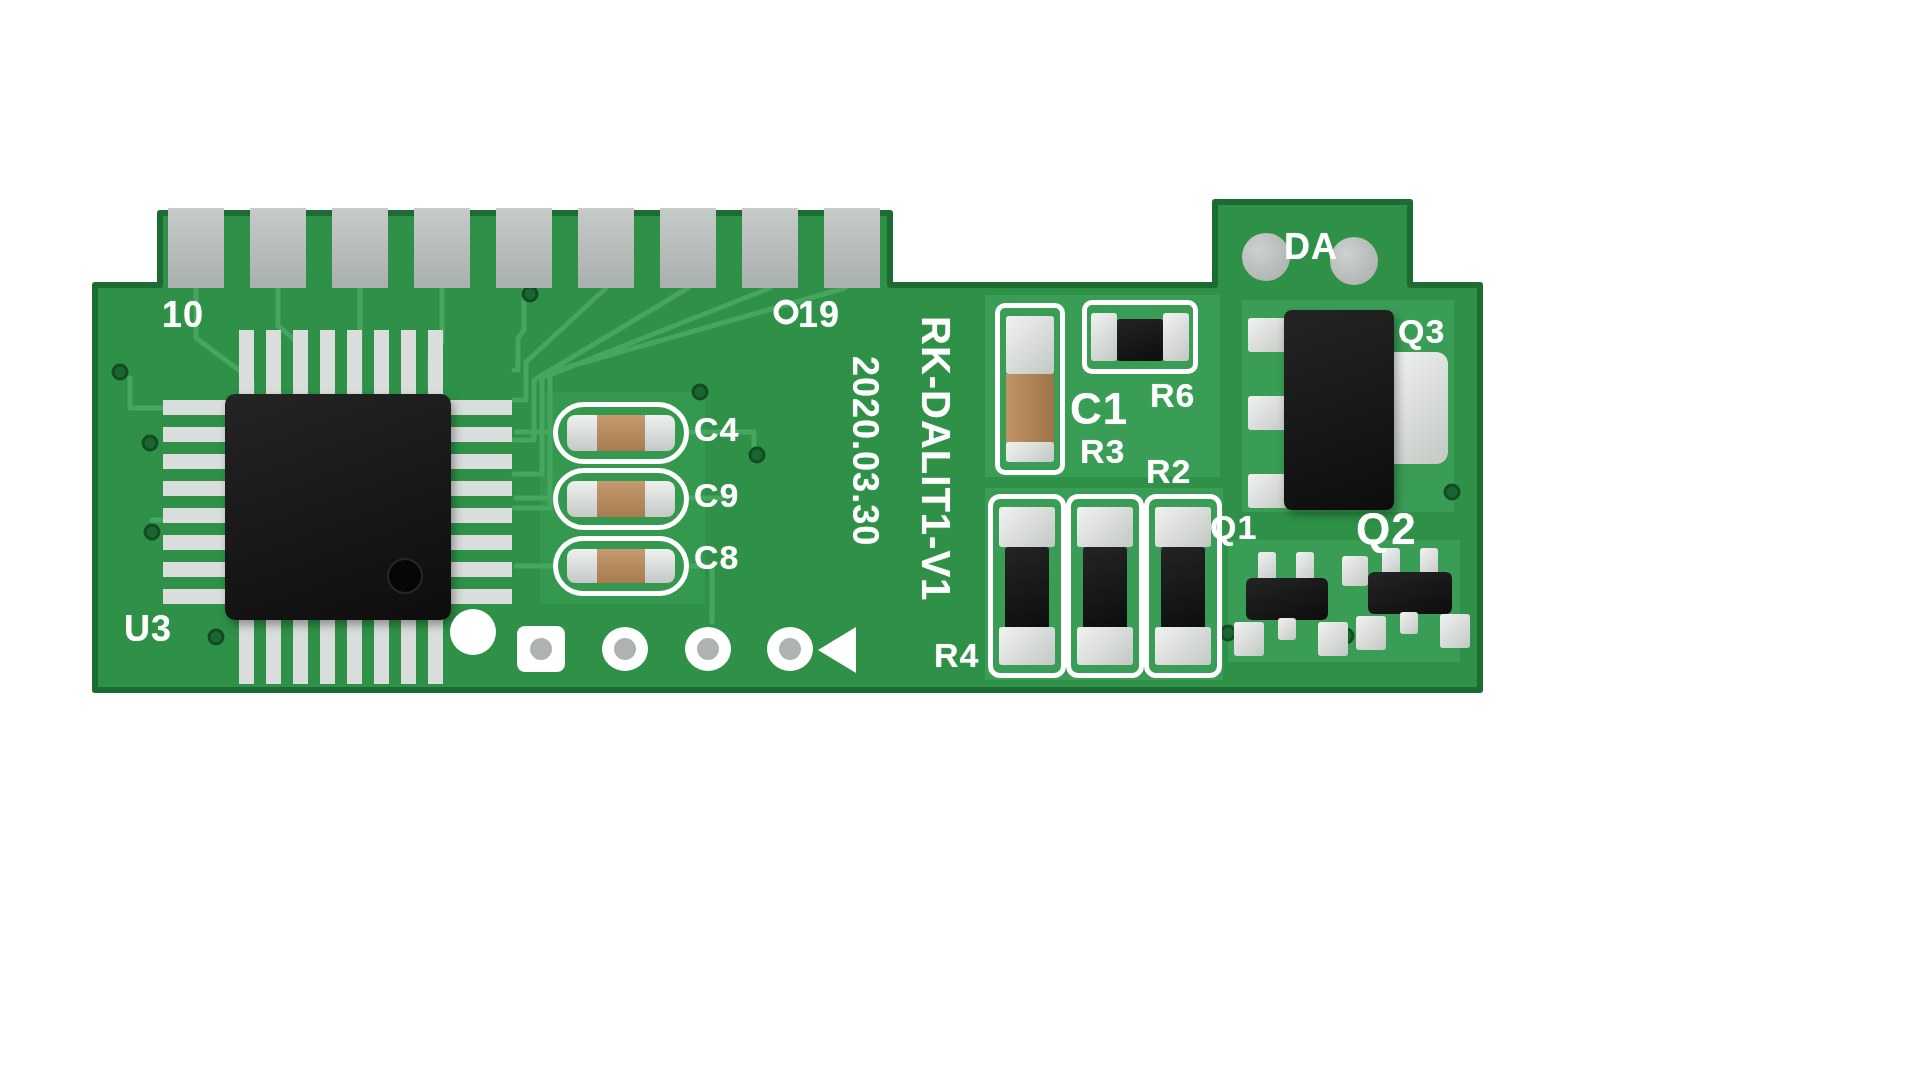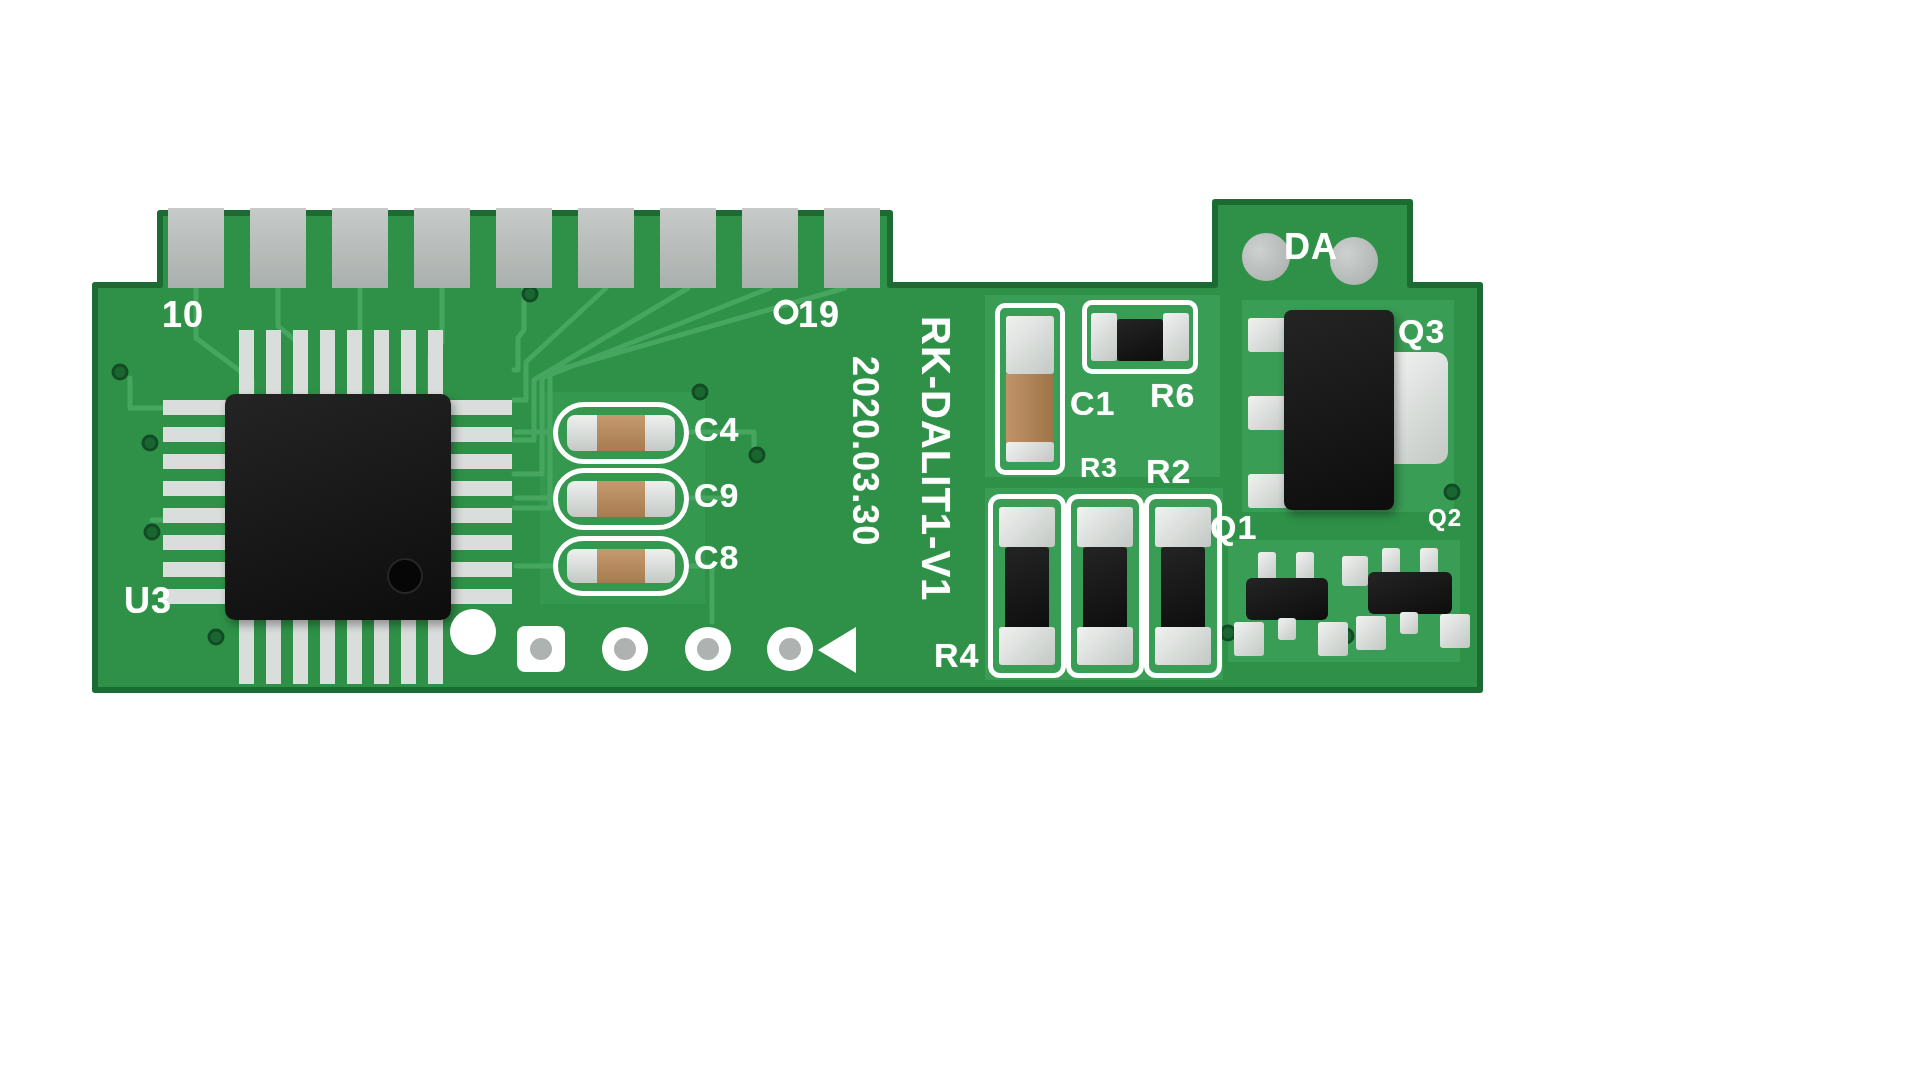--- a/index.html
+++ b/index.html
@@ -195,29 +195,29 @@
         <div class="hole"></div>
       </div>
     <div class="round-pad" style="left:767px;top:627px;width:46px;height:44px">
         <div class="hole"></div>
       </div>
     <div class="tri" style="left:818px;top:627px"></div>
   </div>
 
   <div class="sk" style="left:162px;top:294px">10</div>
   <div class="sk" style="left:798px;top:294px">19</div>
-  <div class="sk" style="left:124px;top:580px">U3</div>
+  <div class="sk" style="left:124px;top:608px">U3</div>
   <div class="sk" style="left:1284px;top:226px">DA</div>
   <div class="sk" style="left:694px;top:410px;font-size:34px">C4</div>
   <div class="sk" style="left:694px;top:476px;font-size:34px">C9</div>
   <div class="sk" style="left:694px;top:538px;font-size:34px">C8</div>
-  <div class="sk" style="left:1070px;top:384px;font-size:34px">C1</div>
+  <div class="sk" style="left:1070px;top:384px;font-size:44px">C1</div>
   <div class="sk" style="left:1150px;top:376px;font-size:34px">R6</div>
-  <div class="sk" style="left:1080px;top:452px;font-size:28px">R3</div>
+  <div class="sk" style="left:1080px;top:432px;font-size:34px">R3</div>
   <div class="sk" style="left:1146px;top:452px;font-size:34px">R2</div>
   <div class="sk" style="left:934px;top:636px;font-size:34px">R4</div>
   <div class="sk" style="left:1210px;top:508px;font-size:34px">Q1</div>
-  <div class="sk" style="left:1428px;top:504px;font-size:24px">Q2</div>
+  <div class="sk" style="left:1356px;top:504px;font-size:44px">Q2</div>
   <div class="sk" style="left:1398px;top:312px;font-size:34px">Q3</div>
   <div class="sk sk-v" style="left:958px;top:316px;font-size:40px">RK-DALIT1-V1</div>
   <div class="sk sk-v" style="left:886px;top:356px;font-size:36px">2020.03.30</div>
 
 </div>
 
 </body></html>

